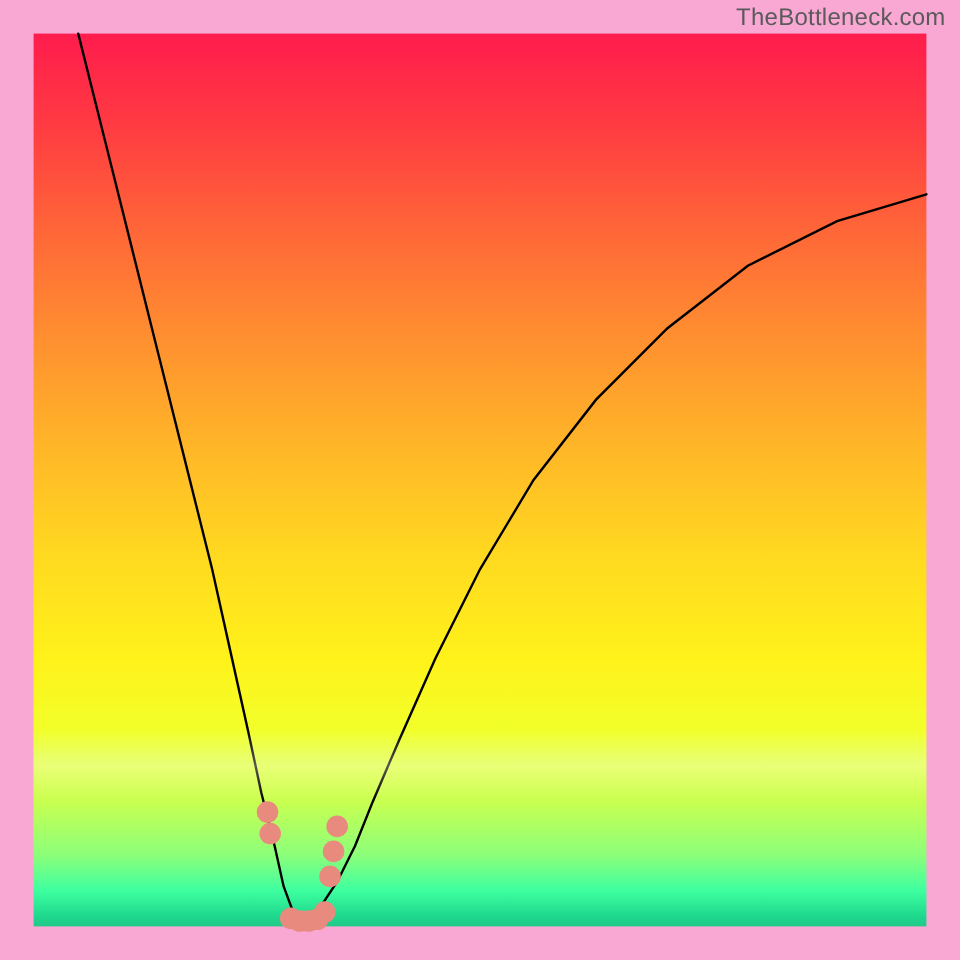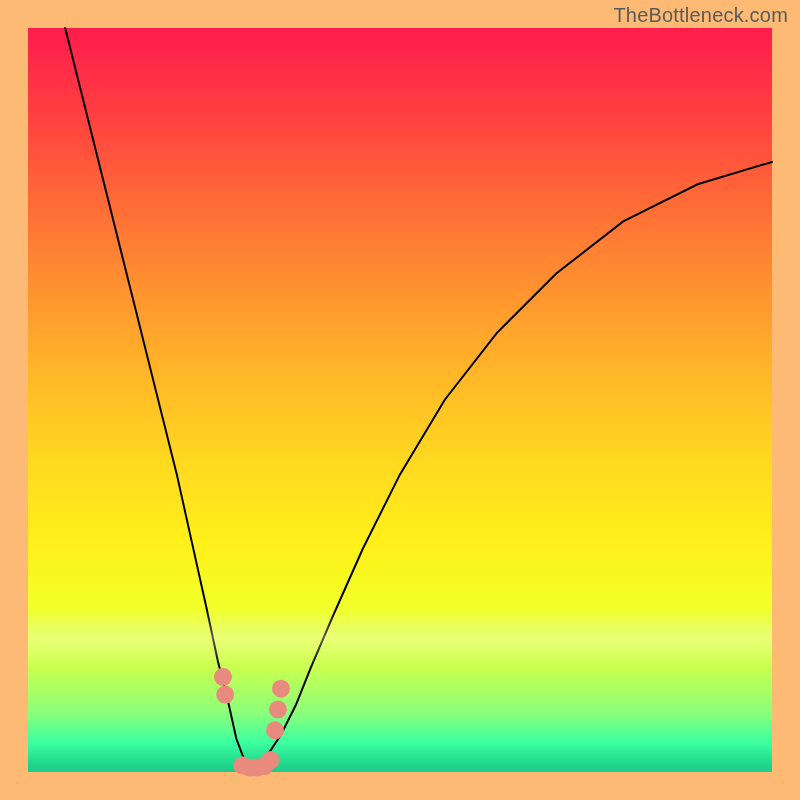--- a/index.html
+++ b/index.html
@@ -7,21 +7,21 @@
     padding: 0;
     width: 800px;
     height: 800px;
     background: #000;
     overflow: hidden;
     font-family: Arial, Helvetica, sans-serif;
   }
   .frame {
     position: absolute;
     inset: 0;
-    background: #fdba74;
+    background: #f9a8d4;
   }
   .plot-area {
     position: absolute;
     left: 28px;
     top: 28px;
     width: 744px;
     height: 744px;
     
     background: linear-gradient(
       to bottom,

